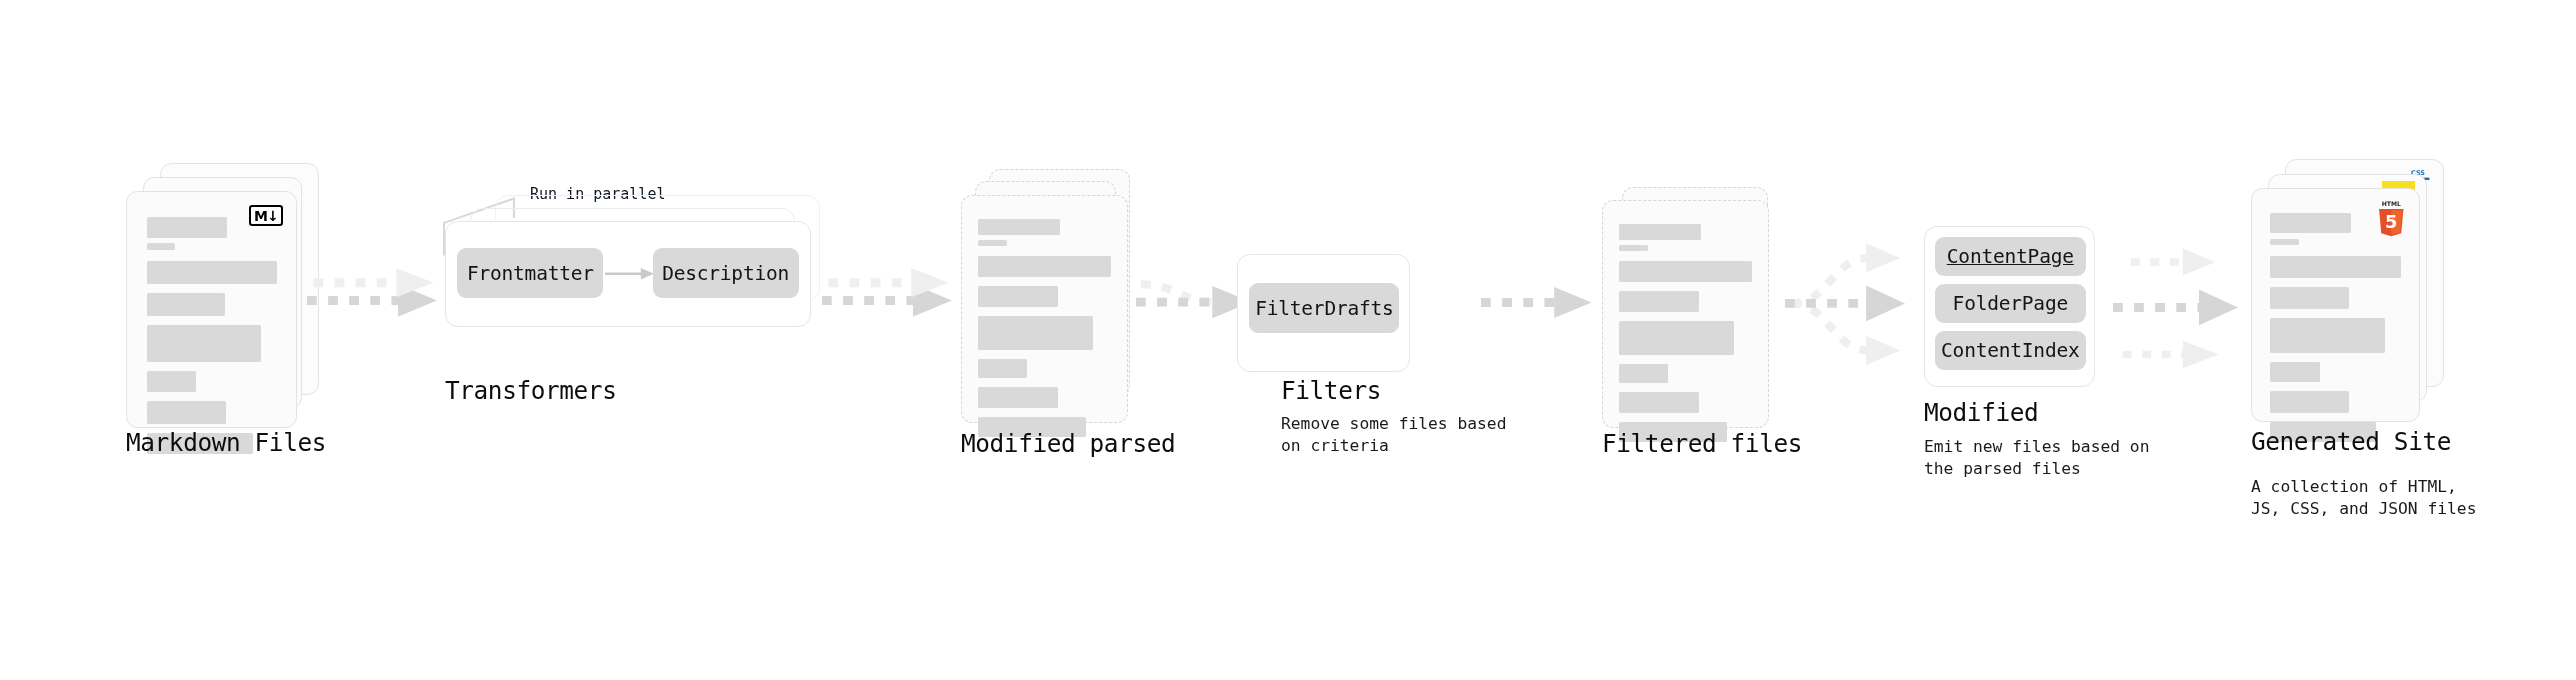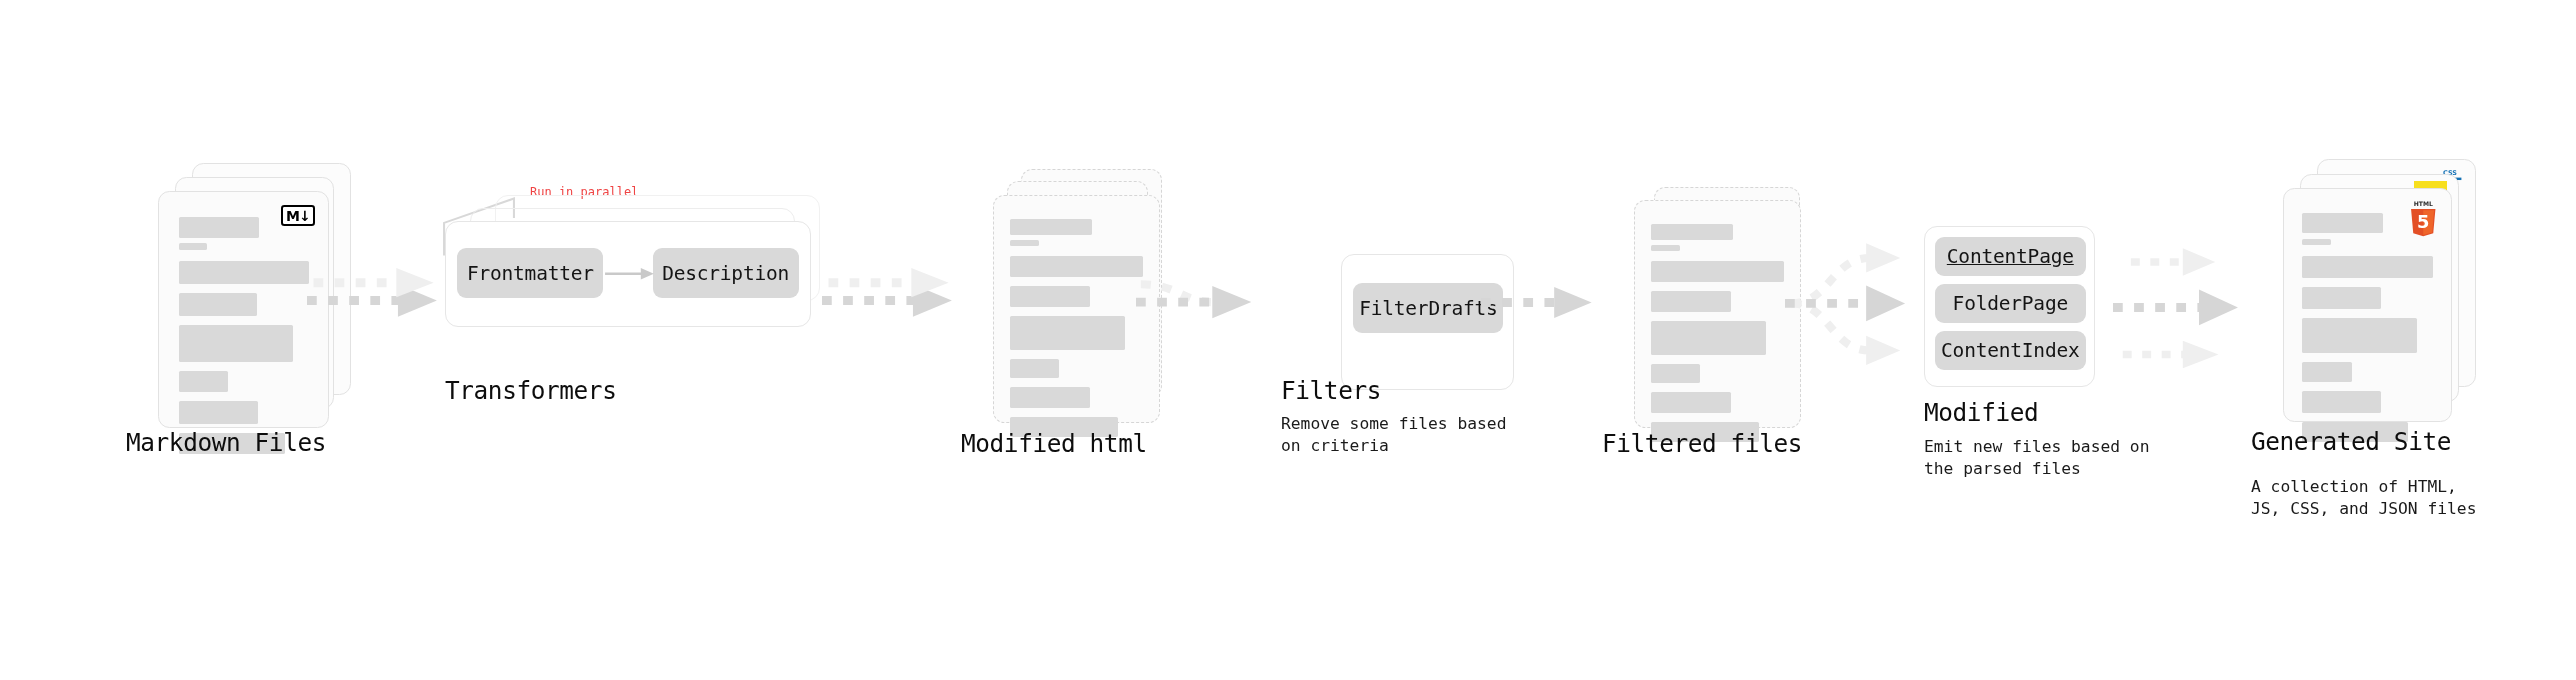--- a/index.html
+++ b/index.html
@@ -13,21 +13,21 @@
   #stage {
     position: relative;
     width: 2576px; height: 681px;
     background: #ffffff;
   }
 
   
   .node { position: absolute; }
 
   
-  .doc-stack { position: absolute; margin-left: 32px; }
+  .doc-stack { position: absolute; }
   .doc-card {
     position: absolute;
     background: #fcfcfc;
     border: 1.6px solid #e2e2e2;
     border-radius: 11.4px;
   }
   .doc-card.dashed {
     border-style: dashed;
     border-color: #d6d6d6;
     border-width: 1.6px;
@@ -109,22 +109,22 @@
   .bullet-list .lead { display: block; }
   .bullet-list ul { list-style: none; margin: 0; padding: 0; }
   .bullet-list li { white-space: nowrap; padding-left: 13px; position: relative; }
   .bullet-list li::before {
     content: "\2022";
     position: absolute; left: 1.6px; top: 0;
     color: #1a1a1a;
   }
   .parallel-label {
     position: absolute;
-    font-size: 12px;
-    color: #ef4444;
+    font-size: 15px;
+    color: #0f172a;
     white-space: nowrap;
   }
 
   svg { overflow: visible; display: block; }
 </style>
 </head>
 <body>
 
 <div id="stage">
 
@@ -207,29 +207,29 @@
         <div class="bar sub" style="height:5.7px; width:22%; margin-bottom:9.8px;"></div>
         <div class="bar" style="height:21px; width:100%;"></div>
         <div class="bar" style="height:21px; width:60%;"></div>
         <div class="bar" style="height:34px; width:87%;"></div>
         <div class="bar" style="height:19.5px; width:37%;"></div>
         <div class="bar" style="height:21px; width:60%;"></div>
         <div class="bar" style="height:19.5px; width:81%;"></div>
       </div>
     </div>
   </div>
-  <div class="stage-title" style="left:961px; top:429px;">Modified html</div>
+  <div class="stage-title" style="left:961px; top:429px;">Modified parsed</div>
 
   <svg class="node" style="left:1136px; top:268px;" width="134" height="65" viewBox="0 0 165 80">
     <path d="M 6 20 C 52 20 56 42 96 42" fill="none" stroke="#efefef" stroke-width="10" stroke-dasharray="12 14"></path>
     <line x1="0" y1="42" x2="100" y2="42" stroke="#d6d6d6" stroke-width="11" stroke-dasharray="12 14"></line>
     <polygon points="94,22 142,42 94,62" fill="#d6d6d6"></polygon>
   </svg>
 
-  <div class="group-box node" style="left:1341px; top:254px; width:173px; height:136px;">
+  <div class="group-box node" style="left:1237px; top:254px; width:173px; height:118px;">
     <div class="chip" style="left:11.4px; top:28px; width:150px; height:50px;">FilterDrafts</div>
   </div>
   <div class="stage-title" style="left:1281px; top:376px;">Filters</div>
   <div class="stage-desc" style="left:1281px; top:413px;">Remove some files based
 on criteria</div>
 
   <svg class="node" style="left:1481px; top:286px;" width="122" height="41" viewBox="0 0 150 50">
     <line x1="0" y1="20" x2="95" y2="20" stroke="#d6d6d6" stroke-width="11" stroke-dasharray="12 14"></line>
     <polygon points="90,1 136,20 90,39" fill="#d6d6d6"></polygon>
   </svg>

